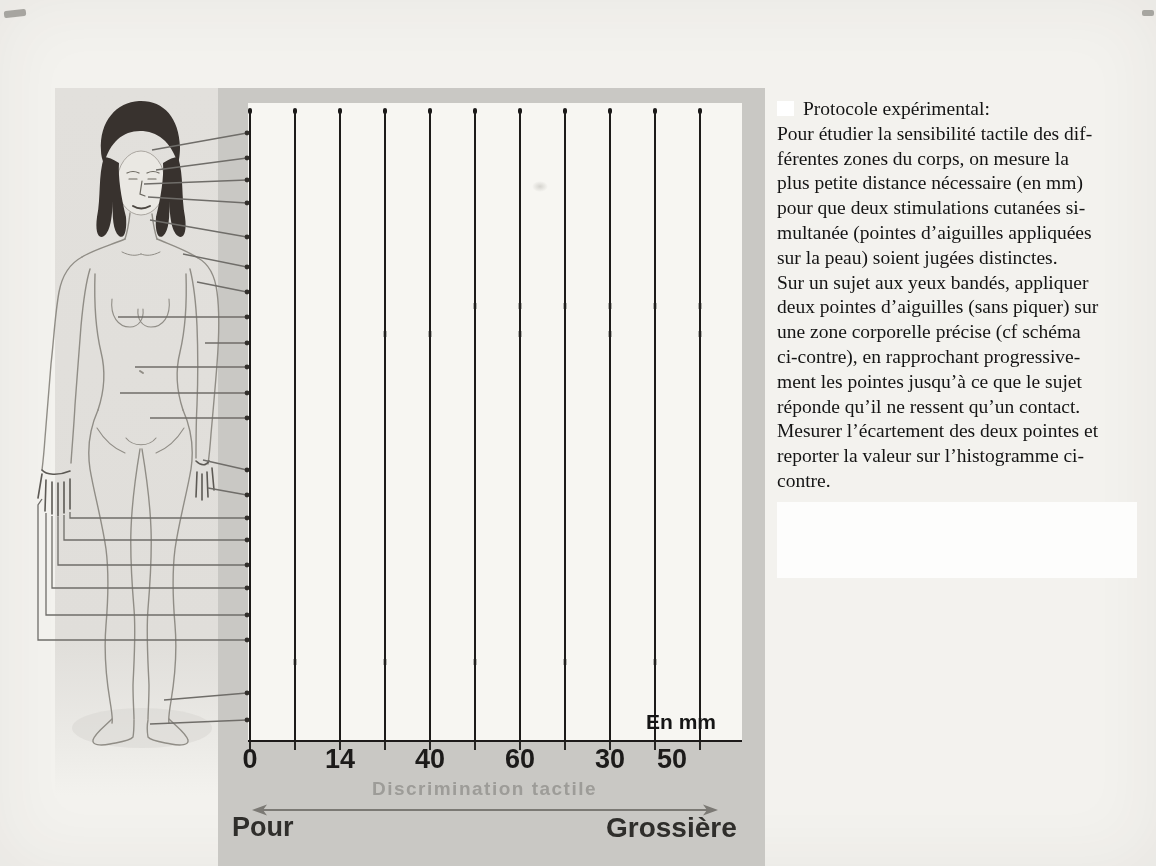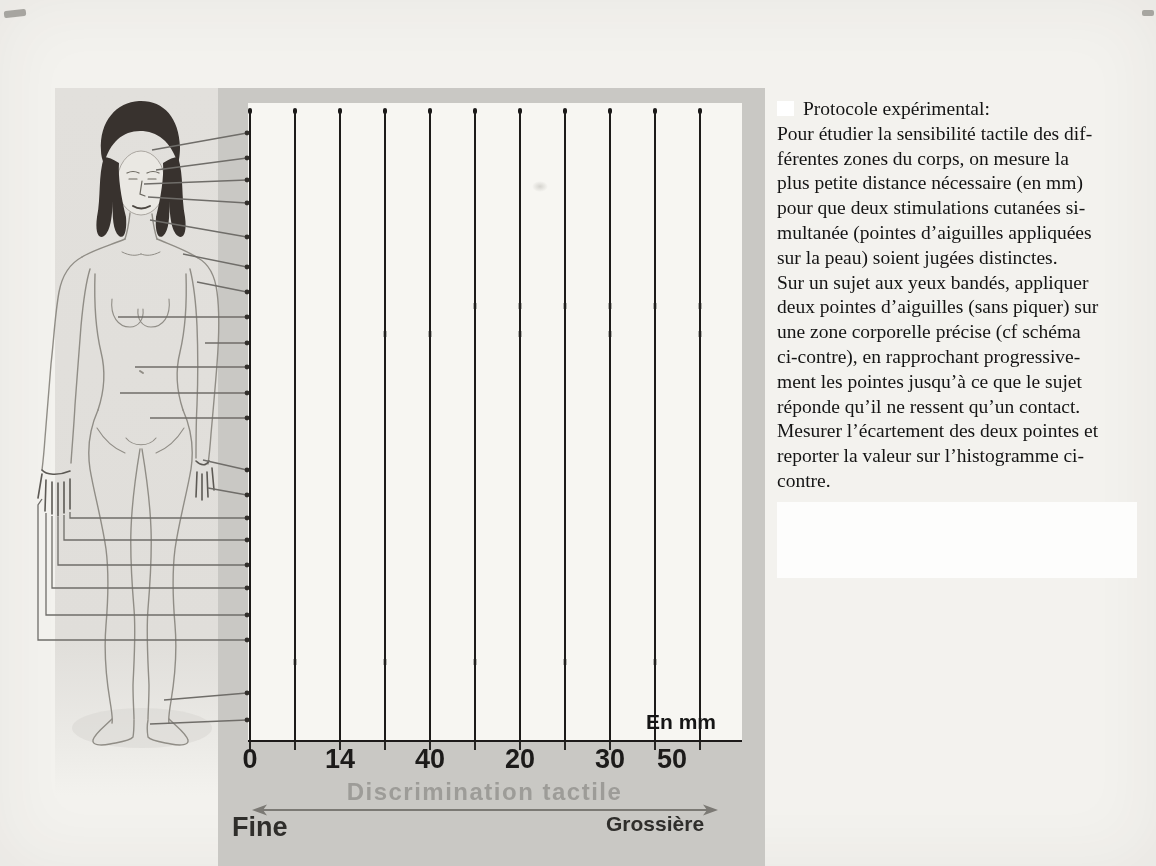--- a/index.html
+++ b/index.html
@@ -40,25 +40,25 @@
     background:radial-gradient(closest-side,#b9b7b1,rgba(185,183,177,0));opacity:.55;}
   .enmm{position:absolute;right:26px;bottom:8px;font-size:21px;font-weight:bold;color:#151515;}
 
   .tick{position:absolute;top:654px;width:2px;height:8px;background:#262523;}
   .xlabel{
     position:absolute;top:656px;transform:translateX(-50%);
     font-size:27px;font-weight:600;color:#1c1b1a;
   }
   .disc{
     position:absolute;left:0;right:14px;top:690px;text-align:center;
-    font-size:24px;font-weight:bold;letter-spacing:1.5px;color:#9d9c98;
+    font-size:19px;font-weight:bold;letter-spacing:1.5px;color:#9d9c98;
   }
   .arrow-svg{position:absolute;left:32px;top:714px;}
   .fine{position:absolute;left:14px;top:724px;font-size:27px;font-weight:bold;color:#2f2e2b;}
-  .gross{position:absolute;left:388px;top:724px;font-size:21px;font-weight:bold;color:#2f2e2b;}
+  .gross{position:absolute;left:388px;top:724px;font-size:28px;font-weight:bold;color:#2f2e2b;}
 
   
   .figure{position:absolute;left:28px;top:85px;}
 
   
   .proto{
     position:absolute;left:777px;top:97px;width:382px;
     font-family:"Liberation Serif",serif;font-size:19.5px;line-height:24.8px;
     color:#141414;
   }
@@ -125,33 +125,33 @@
     <div class="tick" style="left:256px"></div>
     <div class="tick" style="left:301px"></div>
     <div class="tick" style="left:346px"></div>
     <div class="tick" style="left:391px"></div>
     <div class="tick" style="left:436px"></div>
     <div class="tick" style="left:481px"></div>
 
     <span class="xlabel" style="left:32px">0</span>
     <span class="xlabel" style="left:122px">14</span>
     <span class="xlabel" style="left:212px">40</span>
-    <span class="xlabel" style="left:302px">20</span>
+    <span class="xlabel" style="left:302px">60</span>
     <span class="xlabel" style="left:392px">30</span>
     <span class="xlabel" style="left:454px">50</span>
 
     <div class="disc">Discrimination tactile</div>
 
     <svg class="arrow-svg" width="470" height="16" viewBox="0 0 470 16">
       <line x1="12" y1="8" x2="458" y2="8" stroke="#7b7974" stroke-width="2"></line>
       <polygon points="2,8 17,2.5 13,8 17,13.5" fill="#7b7974"></polygon>
       <polygon points="468,8 453,2.5 457,8 453,13.5" fill="#7b7974"></polygon>
     </svg>
 
-    <div class="fine">Fine</div>
+    <div class="fine">Pour</div>
     <div class="gross">Grossière</div>
   </div>
 
   <svg class="figure" width="222" height="730" viewBox="28 85 222 730">
     <defs>
       <linearGradient id="figGrad" x1="0" y1="0" x2="0" y2="1">
         <stop offset="0" stop-color="#e2e0dc"></stop>
         <stop offset="0.78" stop-color="#e0deda"></stop>
         <stop offset="0.93" stop-color="#ecebe7"></stop>
         <stop offset="1" stop-color="#f3f2ee"></stop>

